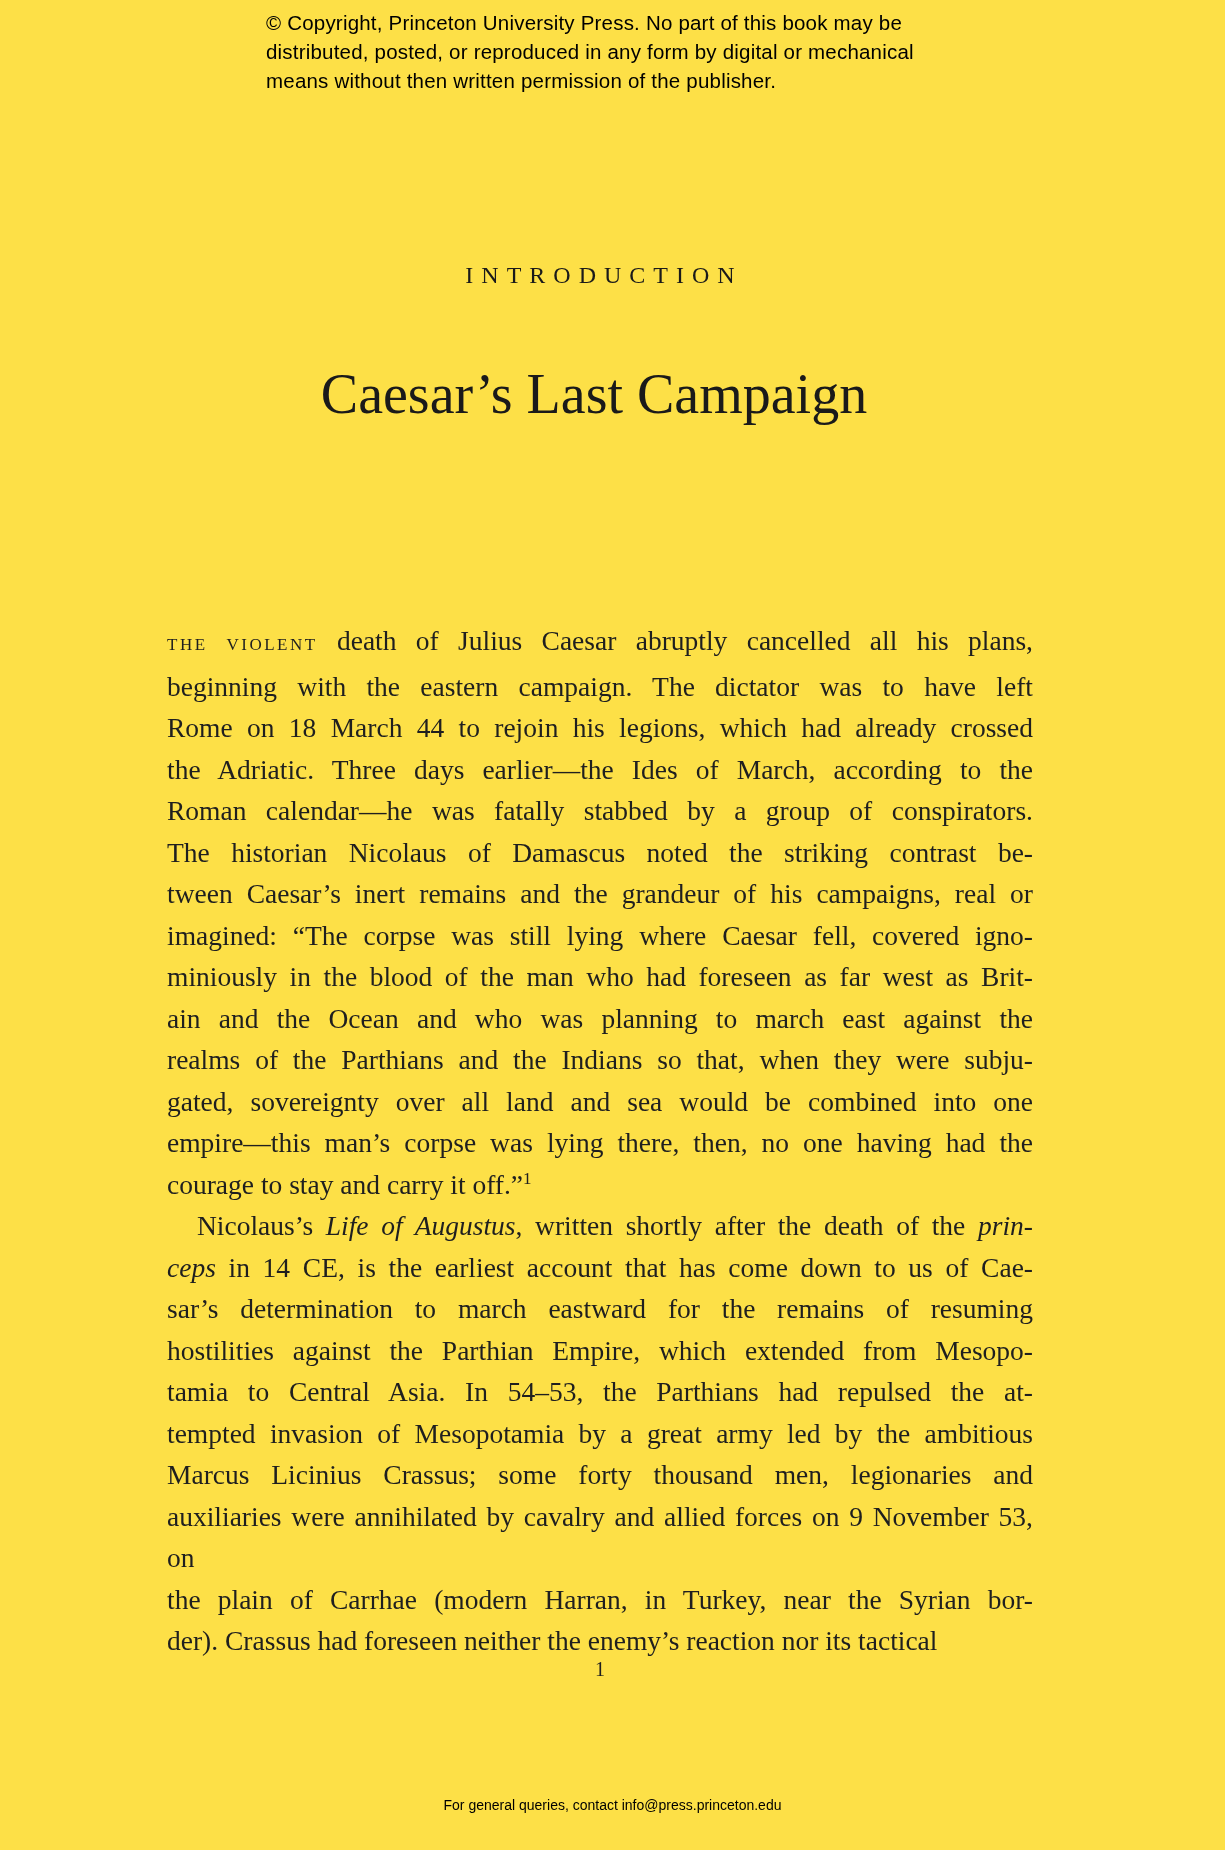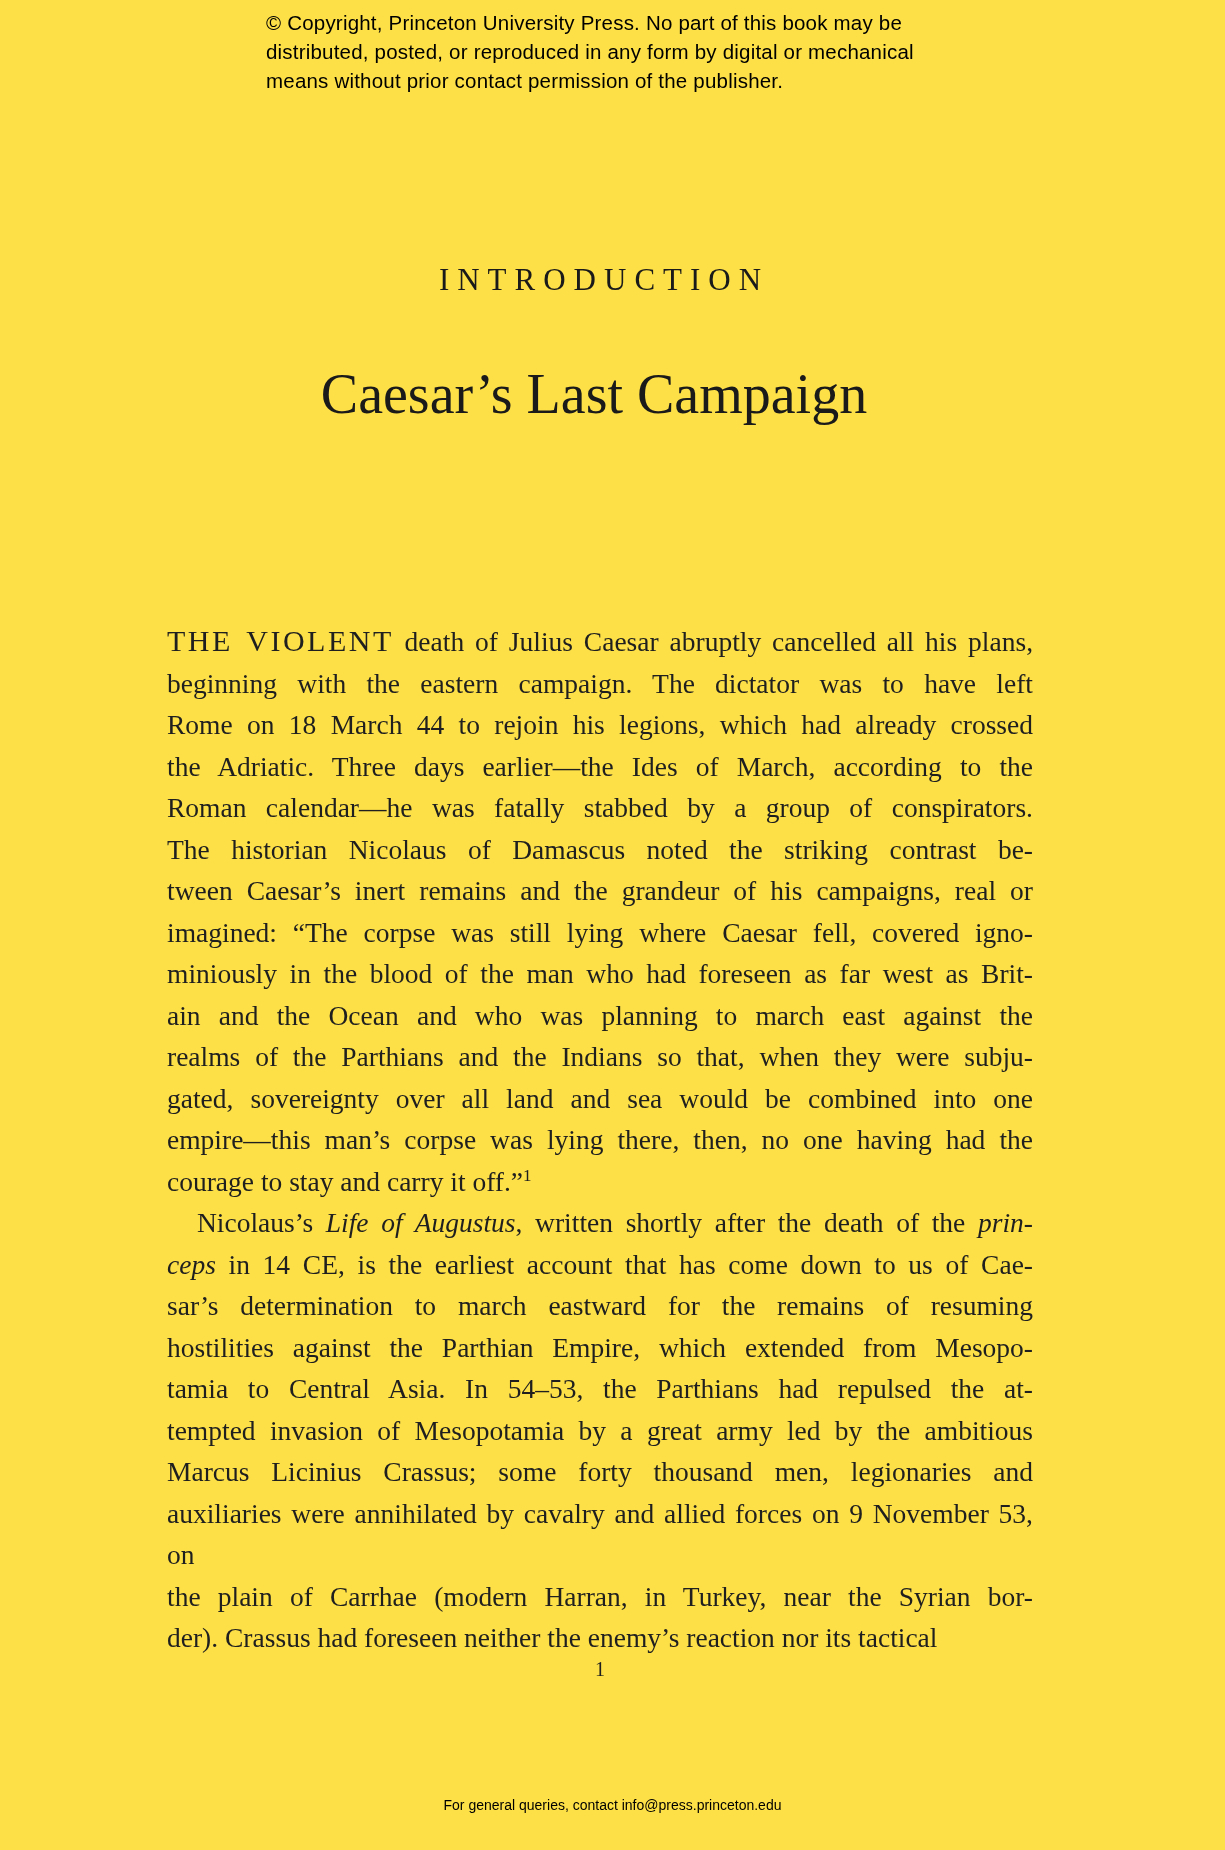--- a/index.html
+++ b/index.html
@@ -26,21 +26,21 @@
     letter-spacing: 0.2px;
   }
   
   .section-label {
     position: absolute;
     left: 167px;
     width: 866px;
     top: 262px;
     text-align: center;
     font-family: "Liberation Serif", "DejaVu Serif", serif;
-    font-size: 31px;
+    font-size: 24px;
     letter-spacing: 8px;
     text-indent: 8px; 
     color: #1a1a1a;
   }
   
   .chapter-title {
     position: absolute;
     left: 161px;
     width: 866px;
     top: 362px;
@@ -67,21 +67,21 @@
   .body-line.justified {
     white-space: normal;
     text-align: justify;
     text-align-last: justify;
   }
   .body-line.indent {
     text-indent: 30px;
   }
   .it { font-style: italic; }
   .sc {
-    font-size: 30px;
+    font-size: 17px;
     letter-spacing: 2.5px;
     margin-top: 44px;
   }
   sup.fn {
     font-size: 0.62em;
     vertical-align: super;
     line-height: 0;
   }
   
   .page-number {
@@ -107,21 +107,21 @@
   }
 </style>
 </head>
 <body>
 
 <div id="page">
 
   <div class="copyright">
     <div>© Copyright, Princeton University Press. No part of this book may be</div>
     <div>distributed, posted, or reproduced in any form by digital or mechanical</div>
-    <div>means without prior contact permission of the publisher.</div>
+    <div>means without then written permission of the publisher.</div>
   </div>
 
   <div class="section-label">INTRODUCTION</div>
 
   <h1 class="chapter-title" style="margin:0; font-weight:400;">Caesar’s Last Campaign</h1>
 
   <div class="body-text">
       <div class="body-line justified"><span class="sc">THE VIOLENT</span><span> death of Julius Caesar abruptly cancelled all his plans,</span></div>
       <div class="body-line justified"><span>beginning with the eastern campaign. The dictator was to have left</span></div>
       <div class="body-line justified"><span>Rome on 18 March 44 to rejoin his legions, which had already crossed</span></div>

